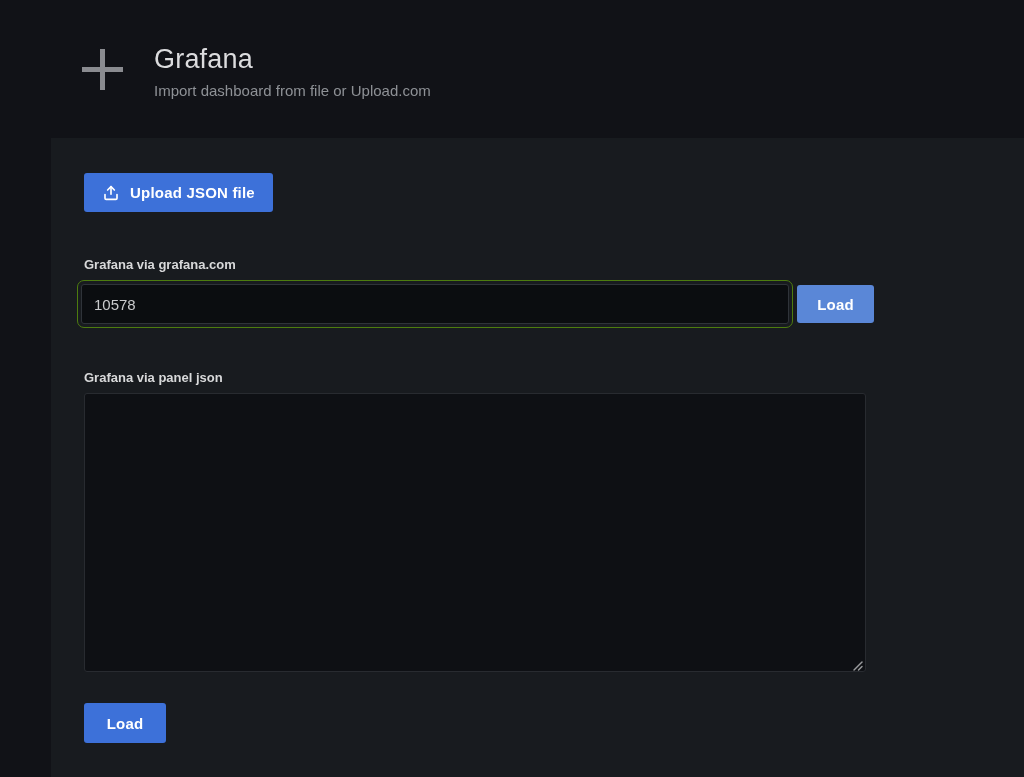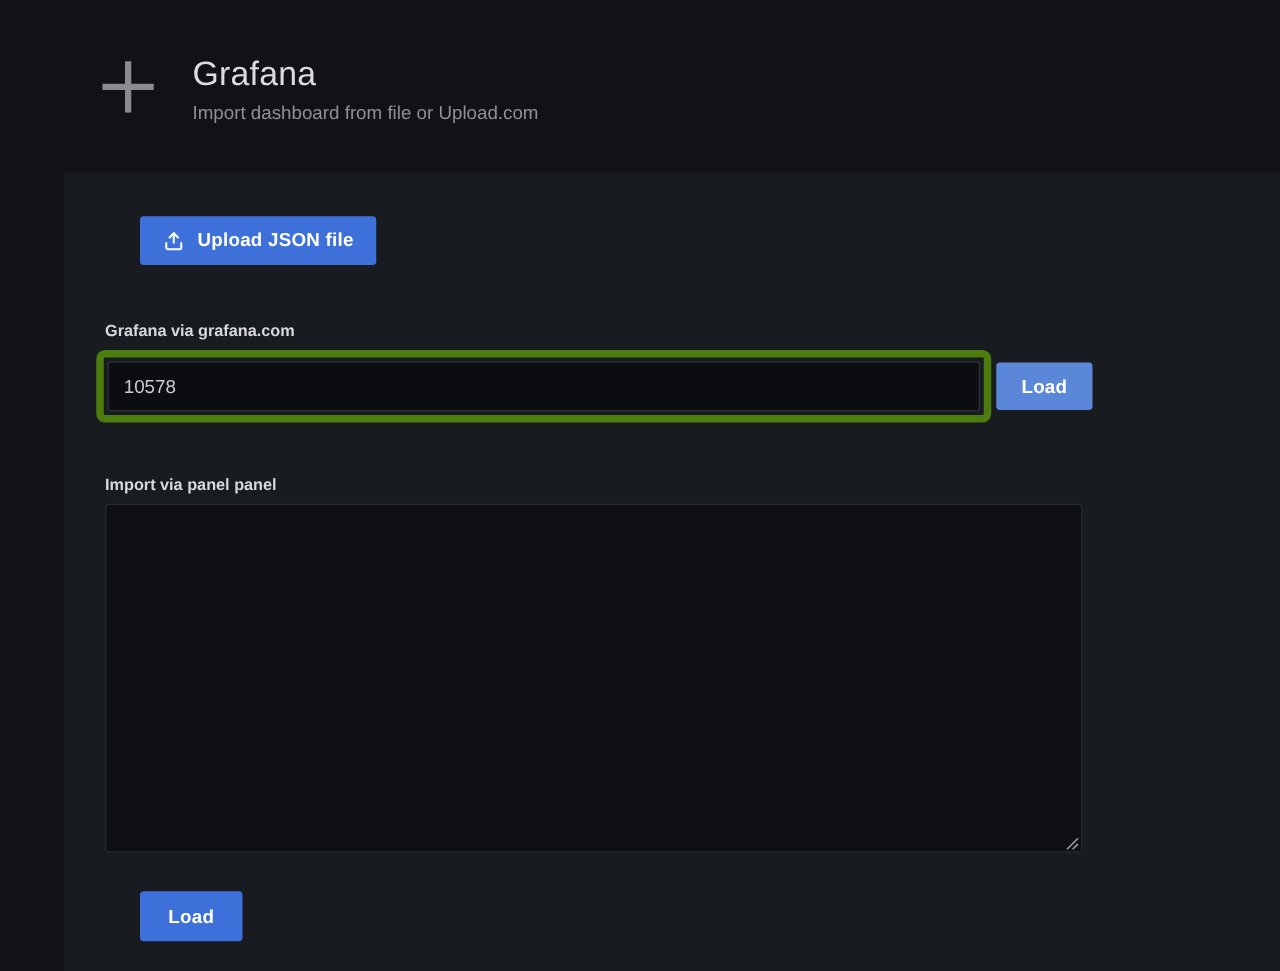--- a/index.html
+++ b/index.html
@@ -25,32 +25,32 @@
     background:#181b1f;
     padding:35px 0 0 33px;
   }
 
   .btn {
     display:inline-flex; align-items:center; justify-content:center;
     border:none; border-radius:3px; cursor:pointer;
     color:#ffffff; font-family:"Liberation Sans", sans-serif;
     font-size:15px; font-weight:600; letter-spacing:0.2px;
   }
-  .btn-primary { background:#3d71d9;margin-left:28px; }
+  .btn-primary { background:#3d71d9; }
   .btn-secondary { background:#5a87d7; }
 
   .upload-btn { height:39px; padding:0 18px; gap:10px; }
   .upload-btn svg { display:block; }
 
   .section-gcom { margin-top:45px; width:790px; }
   .field-label { font-size:13px; font-weight:700; color:#d8d9da; margin-bottom:8px; }
 
   .input-row { display:flex; align-items:center; margin-left:-7px; }
   .focus-wrap {
-    flex:1; border:6px solid #4d7c0f; border-radius:7px;
+    flex:1; border:1px solid #4d7c0f; border-radius:7px;
     padding:3px; background:transparent;
   }
   .gcom-input {
     width:100%; height:40px;
     background:#0b0d10; border:1px solid #2f3339; border-radius:3px;
     color:#c9cacc; font-size:15px; padding:0 12px;
     font-family:"Liberation Sans", sans-serif;
     outline:none; display:block;
   }
   .load-btn-top { width:77px; height:38px; margin-left:4px; flex:0 0 auto; }
@@ -106,21 +106,21 @@
       <div class="focus-wrap">
         <input class="gcom-input" type="text" value="10578" style="">
       </div>
       <button class="btn btn-secondary load-btn-top">
         <span>Load</span>
       </button>
     </div>
   </div>
 
   <div class="section-panel-json">
-    <div class="field-label">Import via panel panel</div>
+    <div class="field-label">Grafana via panel json</div>
     <div class="json-textarea-wrap">
       <textarea class="json-textarea" style=""></textarea>
       <span class="resize-handle">
         <svg width="12" height="12" viewBox="0 0 12 12" stroke="#9a9b9e" stroke-width="1.4" stroke-linecap="round">
           <line x1="3" y1="11" x2="11" y2="3"></line>
           <line x1="7.5" y1="11" x2="11" y2="7.5"></line>
         </svg>
       </span>
     </div>
   </div>

